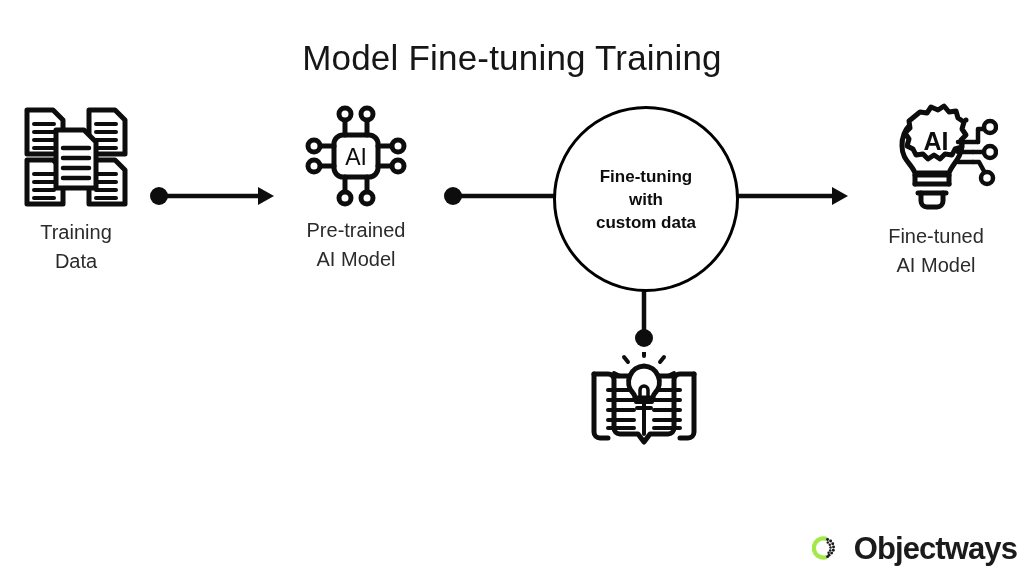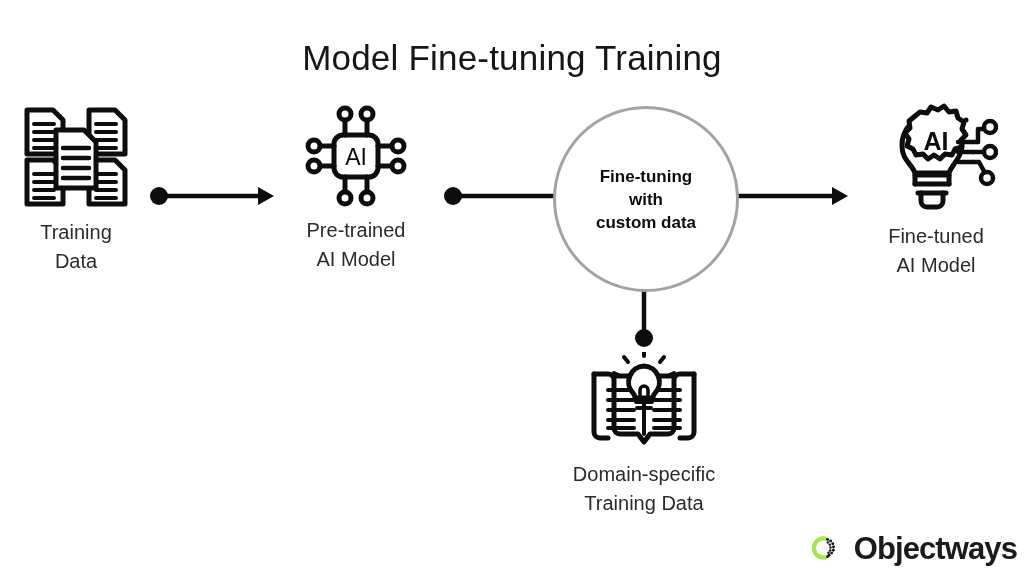--- a/index.html
+++ b/index.html
@@ -60,21 +60,21 @@
   #node-finetuned       { left: 862px; top: 100px; width: 148px; }
   #node-domain-data     { left: 546px; top: 352px; width: 196px; }
 
   
   #central-process {
     position: absolute;
     left: 553px;
     top: 106px;
     width: 180px;
     height: 180px;
-    border: 3px solid #a3a3a3;
+    border: 3px solid #000000;
     border-radius: 50%;
     background: #ffffff;
     display: flex;
     align-items: center;
     justify-content: center;
     z-index: 3;
   }
   #central-process .circle-text {
     text-align: center;
     font-size: 17px;
@@ -229,22 +229,20 @@
 
         <g stroke-width="4">
           <line x1="58" y1="4" x2="58" y2="-2"></line>
           <line x1="42" y1="10" x2="38" y2="5"></line>
           <line x1="74" y1="10" x2="78" y2="5"></line>
           <line x1="34" y1="24" x2="28" y2="21"></line>
           <line x1="82" y1="24" x2="88" y2="21"></line>
         </g>
       </g>
     </svg>
-    <div class="node-label">Domain-specific
-Training Data</div>
   </div>
 
   <div class="node" id="node-finetuned">
     <svg class="node-icon" width="124" height="114" viewBox="0 0 124 114">
       <g fill="none" stroke="#0d0d0d" stroke-linecap="round" stroke-linejoin="round">
 
         <path d="M28 46 a30 30 0 0 1 60 -2 c0 14 -10 20 -13 29 h-34 c-3 -9 -13 -13 -13 -27 z" stroke-width="5" fill="#ffffff"></path>
 
         <path d="M41 75 h34" stroke-width="5"></path>
         <path d="M41 84 h34" stroke-width="5"></path>

